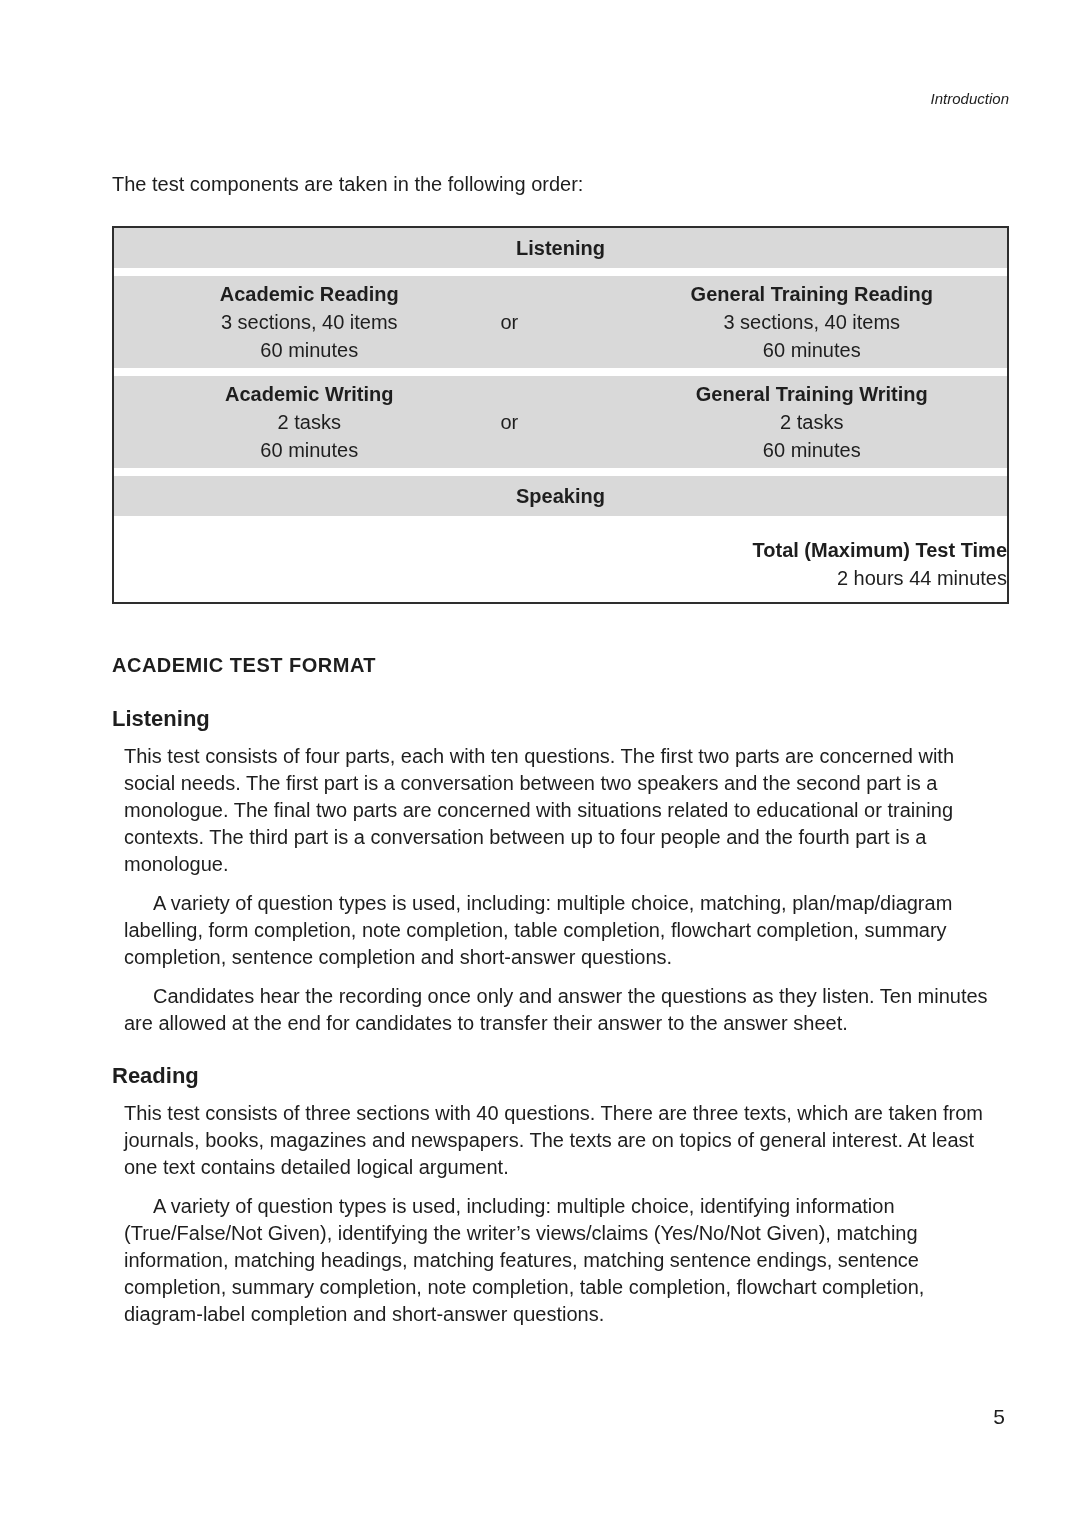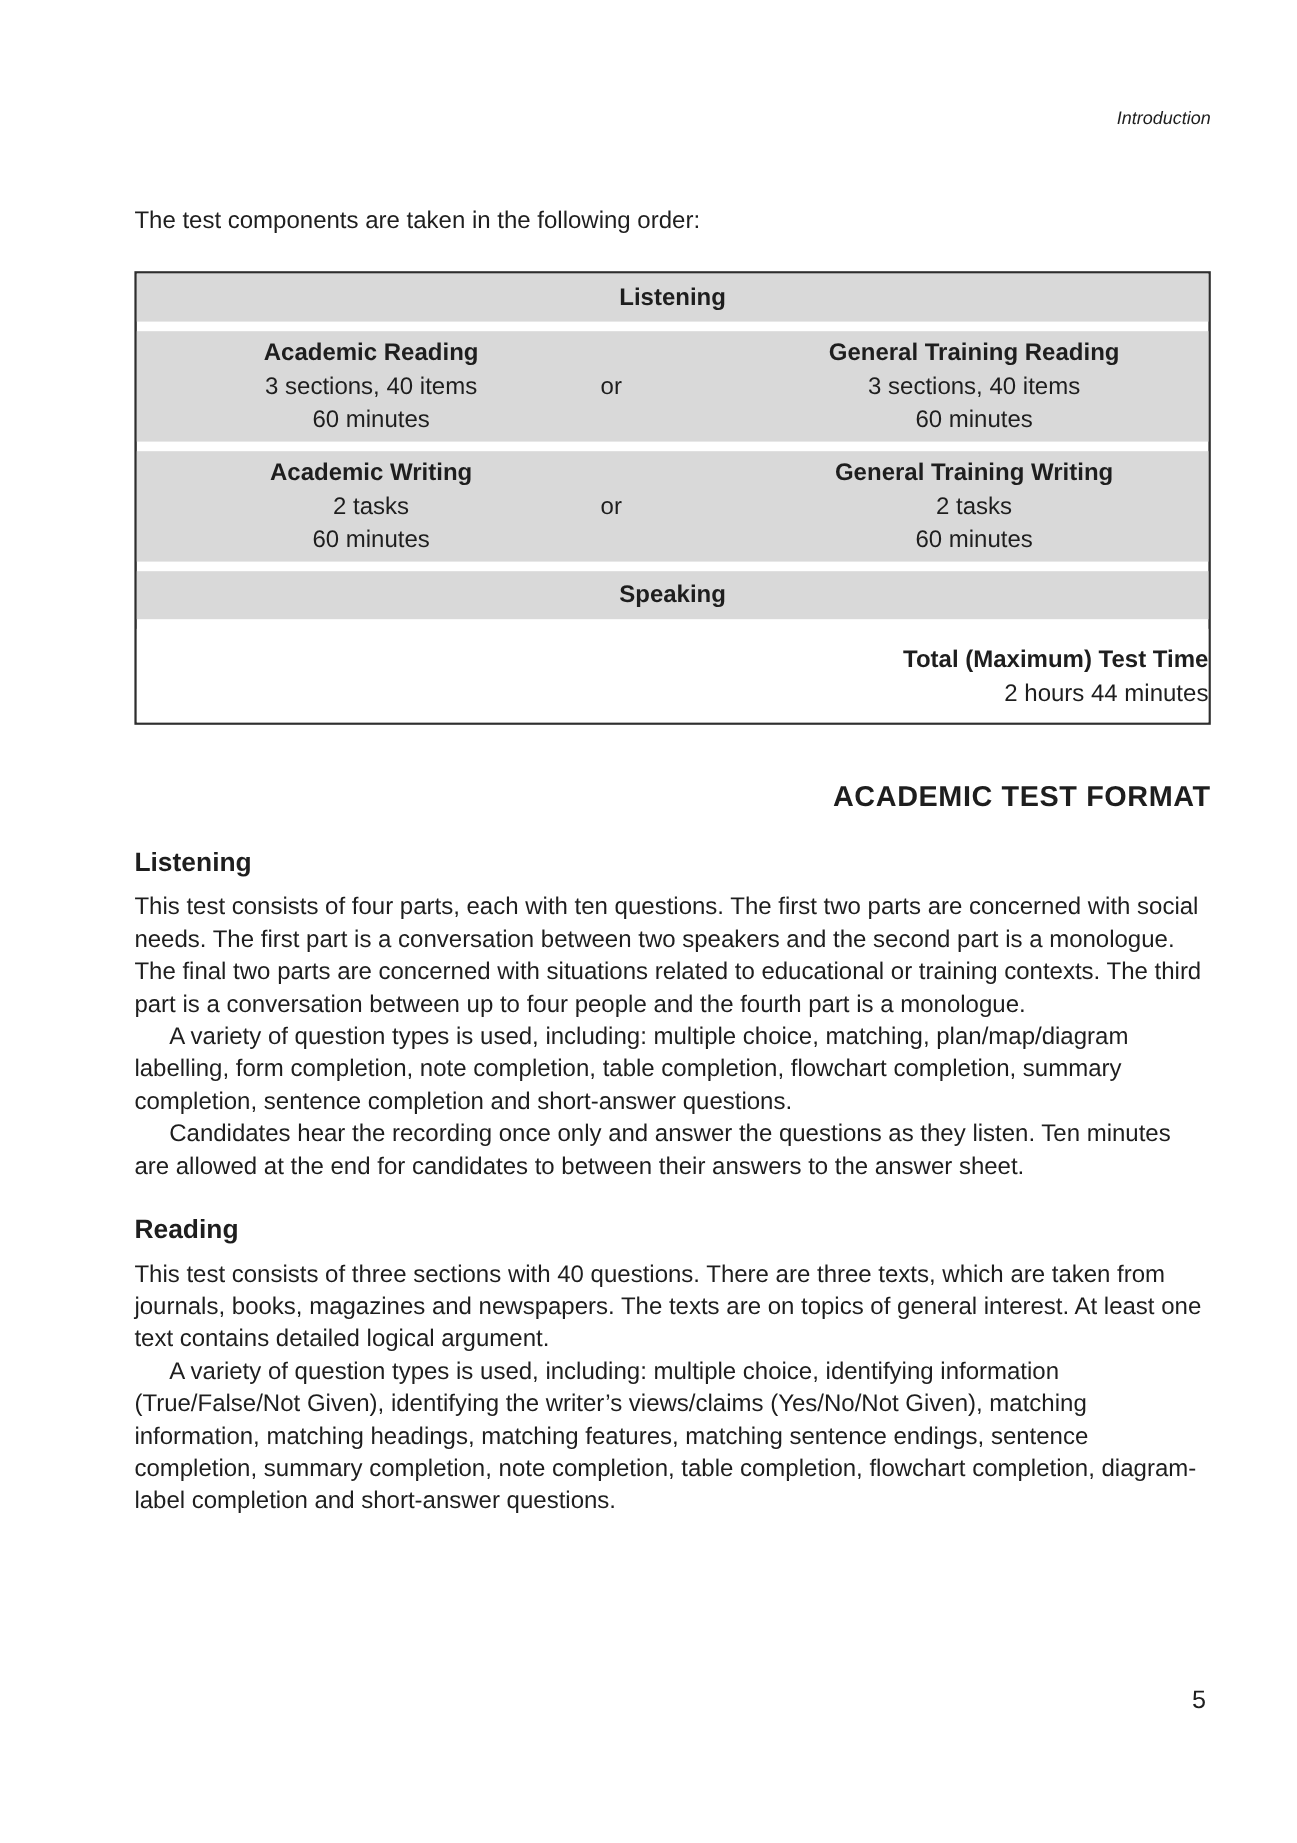--- a/index.html
+++ b/index.html
@@ -50,34 +50,33 @@
   .total-row {
     background: #ffffff;
     text-align: right;
     padding: 12px 0 10px 0;
     font-size: 20px;
     line-height: 28px;
   }
   
   h1.main-heading {
     margin: 46px 0 0 0;
-    font-size: 24px;
+    font-size: 20px;
     line-height: 30px;
     font-weight: bold;
     letter-spacing: 0.5px;
-    text-align: right;
   }
   h2.sub-heading {
     margin: 26px 0 0 0;
     font-size: 22px;
     line-height: 26px;
     font-weight: bold;
   }
   p.body-text {
-    margin: 0;
+    margin: 12px;
     font-size: 20px;
     line-height: 27px;
   }
   p.body-text.first { margin-top: 11px; }
   p.body-text.indent { text-indent: 29px; }
   .page-number {
     position: absolute;
     right: 76px;
     top: 1405px;
     font-size: 21px;
@@ -135,21 +134,21 @@
       <div>2 hours 44 minutes</div>
     </div>
 
   </div>
 
   <h1 class="main-heading">ACADEMIC TEST FORMAT</h1>
 
   <h2 class="sub-heading">Listening</h2>
   <p class="body-text first">This test consists of four parts, each with ten questions. The first two parts are concerned with social needs. The first part is a conversation between two speakers and the second part is a monologue. The final two parts are concerned with situations related to educational or training contexts. The third part is a conversation between up to four people and the fourth part is a monologue.</p>
   <p class="body-text indent">A variety of question types is used, including: multiple choice, matching, plan/map/diagram labelling, form completion, note completion, table completion, flowchart completion, summary completion, sentence completion and short-answer questions.</p>
-  <p class="body-text indent">Candidates hear the recording once only and answer the questions as they listen. Ten minutes are allowed at the end for candidates to between their answers to the answer sheet.</p>
+  <p class="body-text indent">Candidates hear the recording once only and answer the questions as they listen. Ten minutes are allowed at the end for candidates to transfer their answer to the answer sheet.</p>
 
   <h2 class="sub-heading">Reading</h2>
   <p class="body-text first">This test consists of three sections with 40 questions. There are three texts, which are taken from journals, books, magazines and newspapers. The texts are on topics of general interest. At least one text contains detailed logical argument.</p>
   <p class="body-text indent">A variety of question types is used, including: multiple choice, identifying information (True/False/Not Given), identifying the writer’s views/claims (Yes/No/Not Given), matching information, matching headings, matching features, matching sentence endings, sentence completion, summary completion, note completion, table completion, flowchart completion, diagram-label completion and short-answer questions.</p>
 
 </div>
 
 <div class="page-number">5</div>
 
 </body></html>

